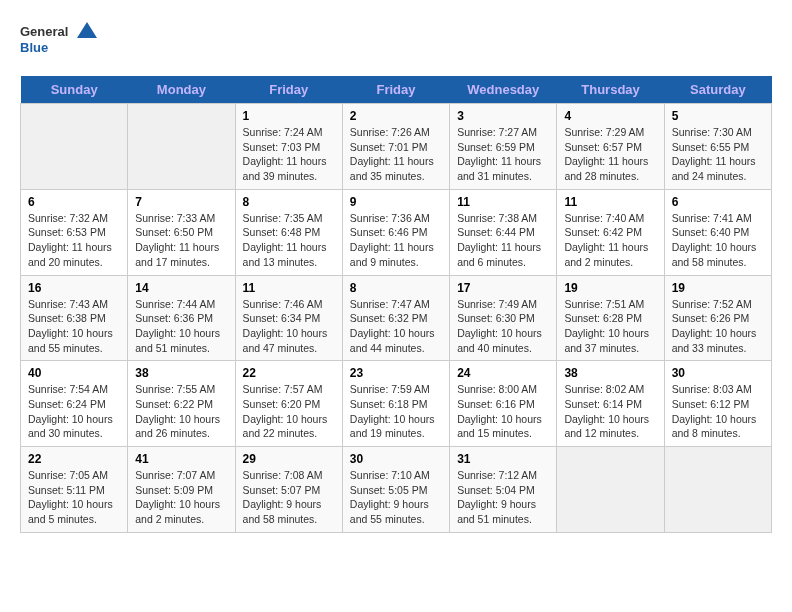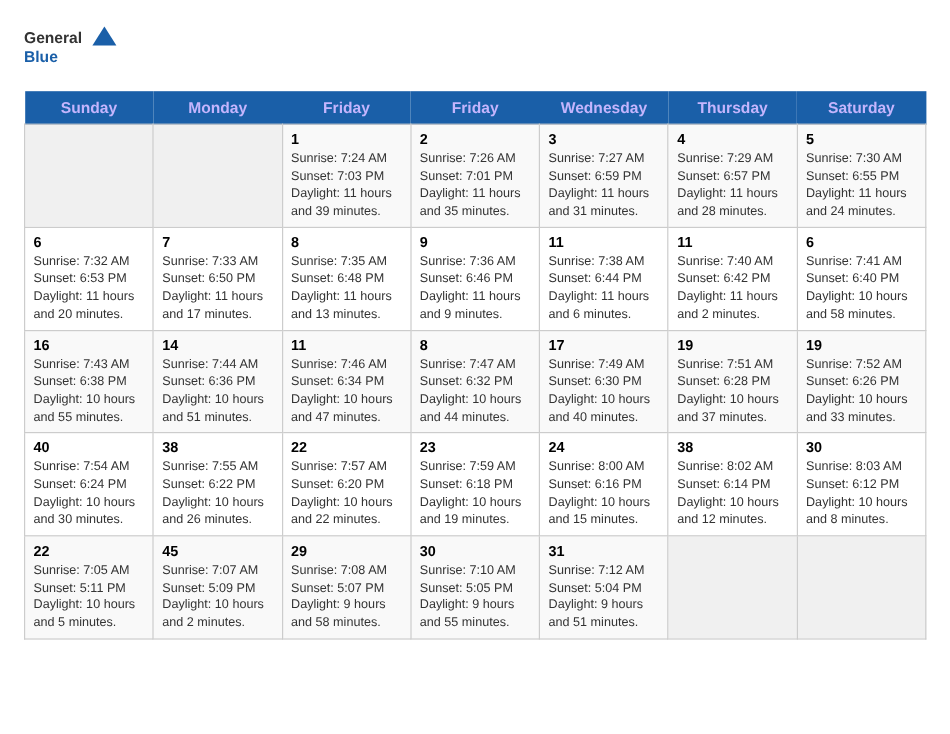--- a/index.html
+++ b/index.html
@@ -218,21 +218,21 @@
           <span class="day-num">30</span>
           <div class="day-info">Sunrise: 8:03 AM<br>Sunset: 6:12 PM<br>Daylight: 10 hours and 8 minutes.</div>
         </td>
       </tr>
       <tr>
         <td>
           <span class="day-num">22</span>
           <div class="day-info">Sunrise: 7:05 AM<br>Sunset: 5:11 PM<br>Daylight: 10 hours and 5 minutes.</div>
         </td>
         <td>
-          <span class="day-num">45</span>
+          <span class="day-num">41</span>
           <div class="day-info">Sunrise: 7:07 AM<br>Sunset: 5:09 PM<br>Daylight: 10 hours and 2 minutes.</div>
         </td>
         <td>
           <span class="day-num">29</span>
           <div class="day-info">Sunrise: 7:08 AM<br>Sunset: 5:07 PM<br>Daylight: 9 hours and 58 minutes.</div>
         </td>
         <td>
           <span class="day-num">30</span>
           <div class="day-info">Sunrise: 7:10 AM<br>Sunset: 5:05 PM<br>Daylight: 9 hours and 55 minutes.</div>
         </td>

